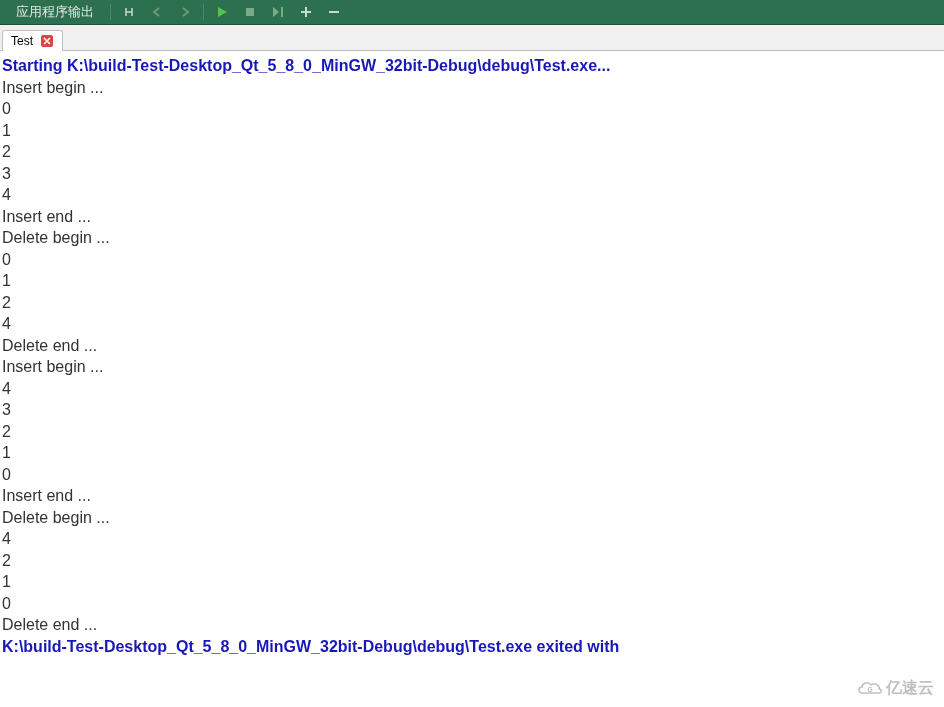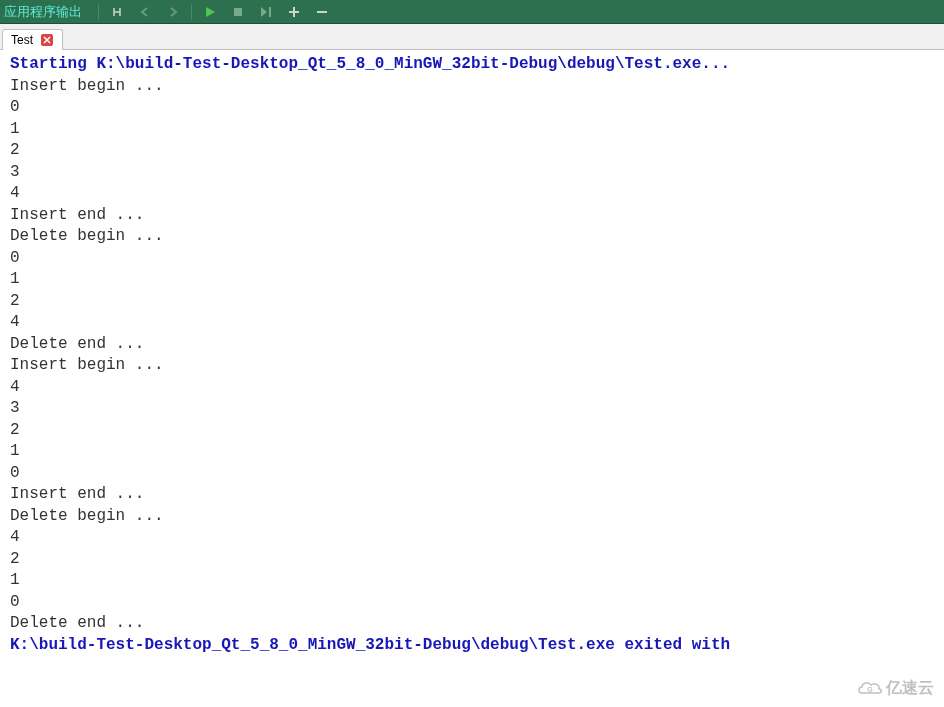--- a/index.html
+++ b/index.html
@@ -14,23 +14,23 @@
       height: 707px;
       overflow: hidden;
       background: #ffffff;
       position: relative;
     }
     .title-bar {
       background: #2d7050;
       height: 24px;
       display: flex;
       align-items: center;
-      color: #5eead4;
+      color: #e5e5e5;
       font-size: 13px;
-      padding: 0;
+      padding: 12px;
       border-bottom: 1px solid #1a5038;
     }
     .title-text {
       padding-left: 4px;
       padding-right: 12px;
       font-size: 13px;
     }
     .toolbar-divider {
       width: 1px;
       height: 16px;
@@ -70,27 +70,26 @@
     .tab-close {
       width: 14px;
       height: 14px;
       display: flex;
       align-items: center;
       justify-content: center;
       cursor: pointer;
     }
     .console-output {
       padding: 4px 2px;
-      font-family: Liberation Mono, monospace;
+      font-family: Liberation Sans, sans-serif;
       font-size: 16px;
       line-height: 21.5px;
       color: #333333;
       white-space: pre;
       overflow: hidden;
-      margin-left: 8px;
     }
     .console-line {
       display: block;
     }
     .console-line.bold-blue {
       color: #1818b8;
       font-weight: bold;
     }
     .watermark {
       position: absolute;

